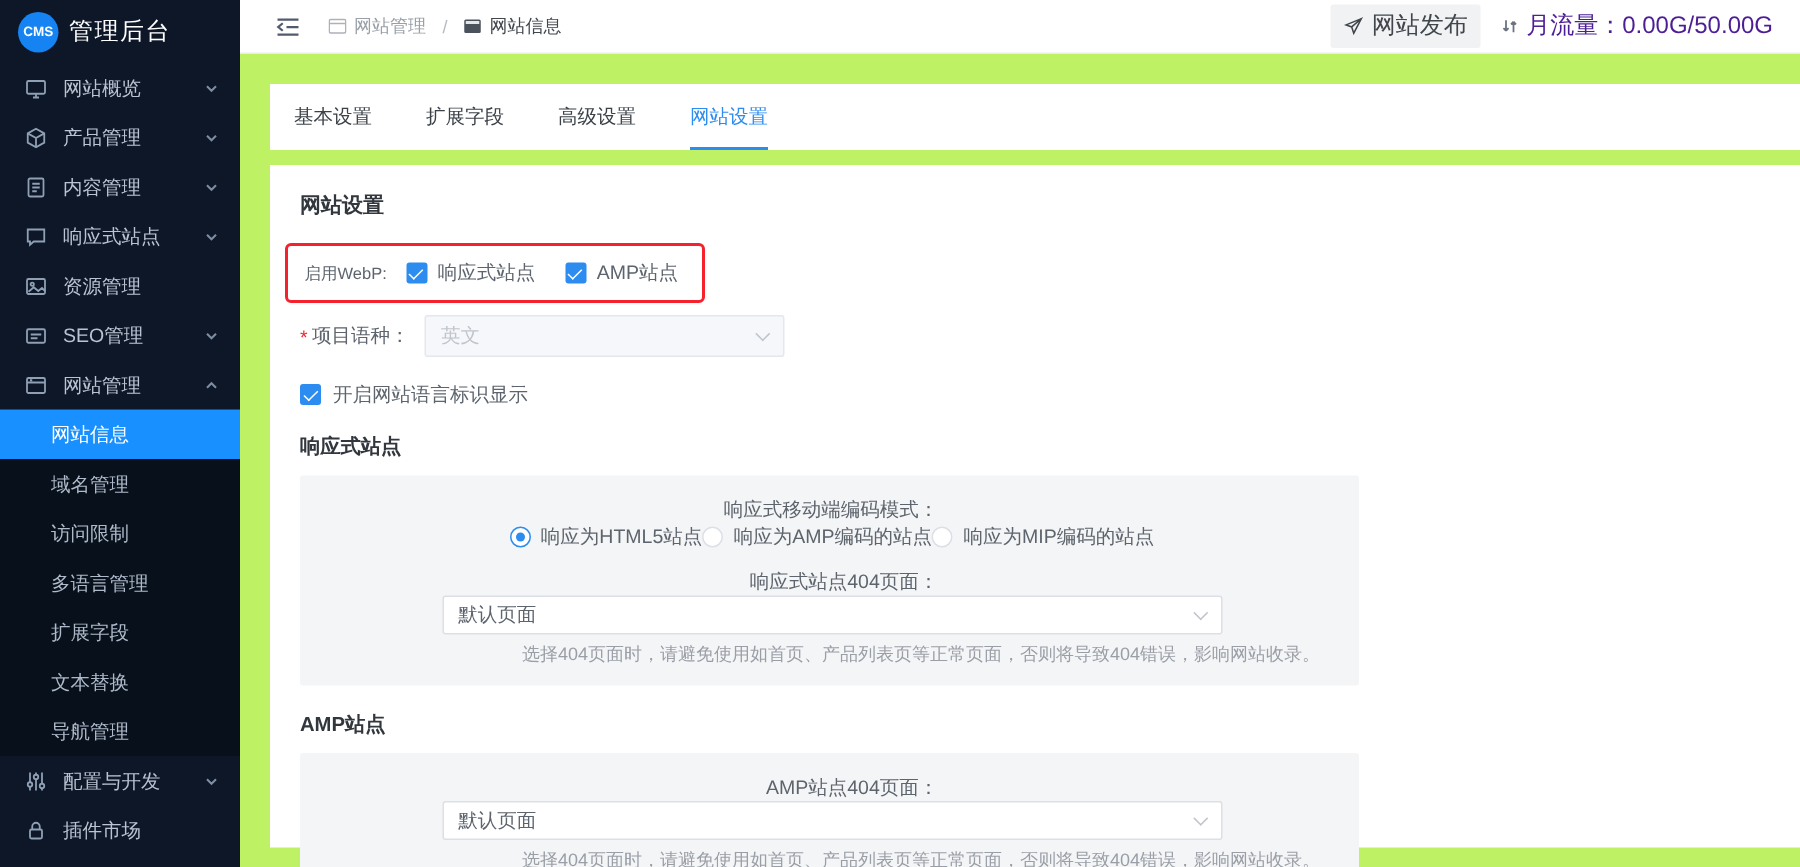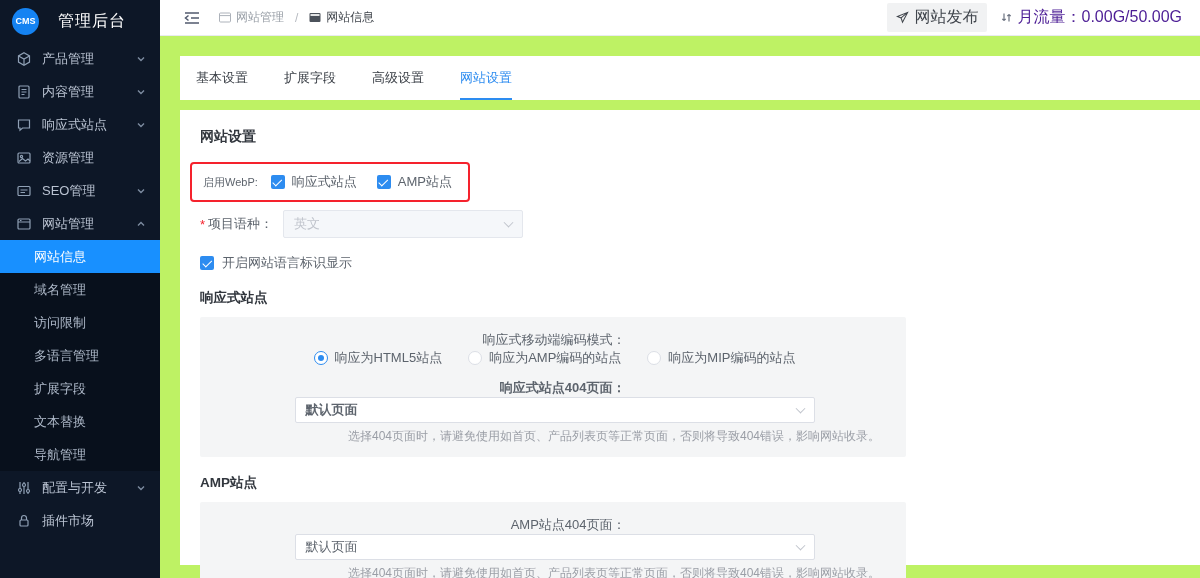--- a/index.html
+++ b/index.html
@@ -2,21 +2,21 @@
 <html><head>
 <meta charset="utf-8">
 <style>
   * { margin:0; padding:0; box-sizing:border-box; }
   html,body { width:1200px; height:578px; overflow:hidden; background:#eef0f4;
     font-family:"Liberation Sans","DejaVu Sans",sans-serif; }
   .app { display:flex; width:1200px; height:578px; }
 
   
   .sidebar { width:160px; height:578px; background:#0d1727; color:#bac3d2; flex:none; overflow:hidden; }
-  .logo-row { height:42px; display:flex; align-items:center; padding-left:12px; gap:19px; }
+  .logo-row { height:42px; display:flex; align-items:center; padding-left:12px; gap:7px; }
   .logo-circle { width:27px; height:27px; border-radius:50%; background:#1583f2; color:#fff;
     font-size:9px; font-weight:bold; display:flex; align-items:center; justify-content:center; flex:none; }
   .logo-title { color:#fff; font-size:16px; letter-spacing:1px; white-space:nowrap; }
   .menu-item { height:33px; display:flex; align-items:center; padding:0 13px 0 16px; font-size:13px; cursor:pointer; }
   .mi-icon { width:16px; height:16px; margin-right:10px; flex:none; color:#8fa0b5; display:flex; align-items:center; }
   .mi-icon svg { width:16px; height:16px; }
   .mi-label { flex:1; white-space:nowrap; }
   .mi-chev { width:12px; height:12px; color:#7d8ca0; }
   .mi-chev svg { width:12px; height:12px; }
   .submenu { background:#08101c; }
@@ -69,23 +69,23 @@
   .sel .arrow { position:absolute; right:10px; top:50%; width:7px; height:7px; border:solid #c0c4cc;
     border-width:0 1.4px 1.4px 0; transform:translateY(-70%) rotate(45deg); }
   .sel-lang { width:240px; }
 
   .check-row { display:flex; align-items:center; gap:8px; margin-top:16px; font-size:13px; color:#5d646d; }
 
   .group-title { font-size:13.5px; font-weight:bold; color:#32373e; margin-top:17px; }
 
   .panel { background:#f4f5f6; width:706px; margin-top:10px; padding:14px 0 12px 0; border-radius:2px; }
   .panel-row { display:flex; align-items:center;flex-direction:column; }
-  .panel-row.mt { margin-top:12px;font-weight:bold; }
+  .panel-row.mt { margin-top:12px; }
   .p-label { width:145px; text-align:right; font-size:13px; color:#5d646d; flex:none; white-space:nowrap; }
-  .radio-group { display:flex; align-items:center; gap:26px; margin-left:3px; }
+  .radio-group { display:flex; align-items:center; margin-left:3px; }
   .radio-item { display:flex; align-items:center; gap:7px; font-size:13px; color:#5d646d; cursor:pointer; }
   .radio { width:14px; height:14px; border-radius:50%; border:1px solid #dcdfe6; background:#fff; position:relative; flex:none; }
   .radio.selected { border-color:#2d8cf0; }
   .radio.selected::after { content:""; position:absolute; left:3px; top:3px; width:6px; height:6px;
     border-radius:50%; background:#2d8cf0; }
   .sel-404 { width:520px; height:26px; margin-left:3px; }
   .hint { margin-left:148px; margin-top:5px; font-size:12px; color:#9a9ea6; }
 
   .save-row { margin-top:21px; }
   .save-btn { display:inline-block; background:#2592f6; color:#fff; font-size:13px; letter-spacing:4px;
@@ -95,20 +95,32 @@
 <body>
 
 <div class="app">
 
   <aside class="sidebar">
     <div class="logo-row">
       <div class="logo-circle">CMS</div>
       <div class="logo-title">管理后台</div>
     </div>
 
+    <div class="menu-item">
+      <span class="mi-icon">
+        <svg viewBox="0 0 16 16" fill="none" stroke="currentColor" stroke-width="1.2">
+            <rect x="2" y="3" width="12" height="8.5" rx="1"></rect>
+            <path d="M6 14h4M8 11.5V14"></path>
+          </svg>
+      </span>
+      <span class="mi-label">网站概览</span>
+      <span class="mi-chev"><svg viewBox="0 0 12 12" fill="none" stroke="currentColor" stroke-width="1.4">
+            <path d="M3 4.5l3 3 3-3"></path>
+          </svg></span>
+    </div>
 
     <div class="menu-item">
       <span class="mi-icon">
         <svg viewBox="0 0 16 16" fill="none" stroke="currentColor" stroke-width="1.2">
             <path d="M8 1.8l5.5 3.1v6.2L8 14.2l-5.5-3.1V4.9L8 1.8z"></path>
             <path d="M2.5 4.9L8 8l5.5-3.1M8 8v6"></path>
           </svg>
       </span>
       <span class="mi-label">产品管理</span>
       <span class="mi-chev"><svg viewBox="0 0 12 12" fill="none" stroke="currentColor" stroke-width="1.4">

